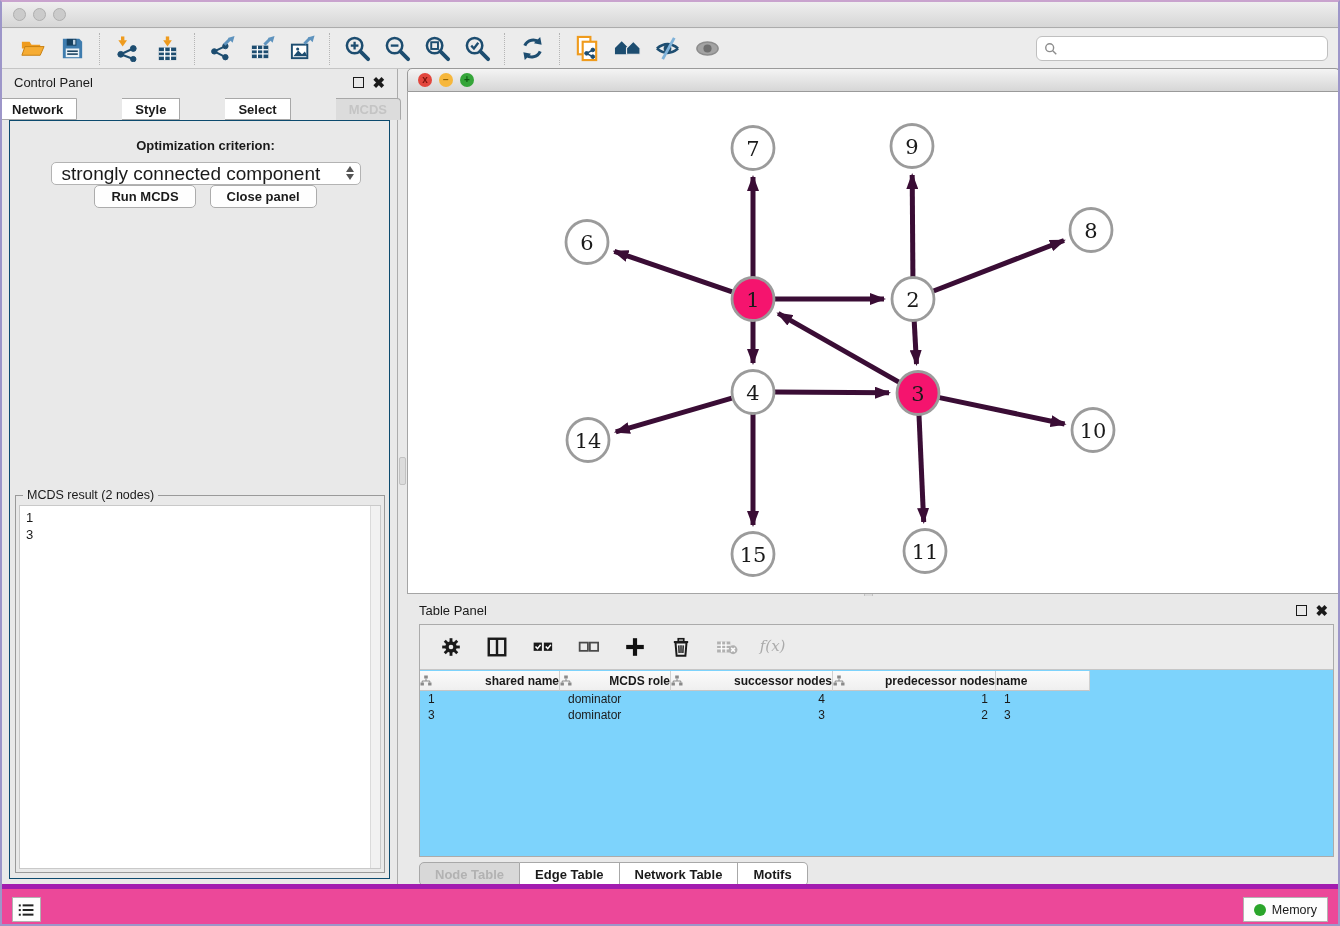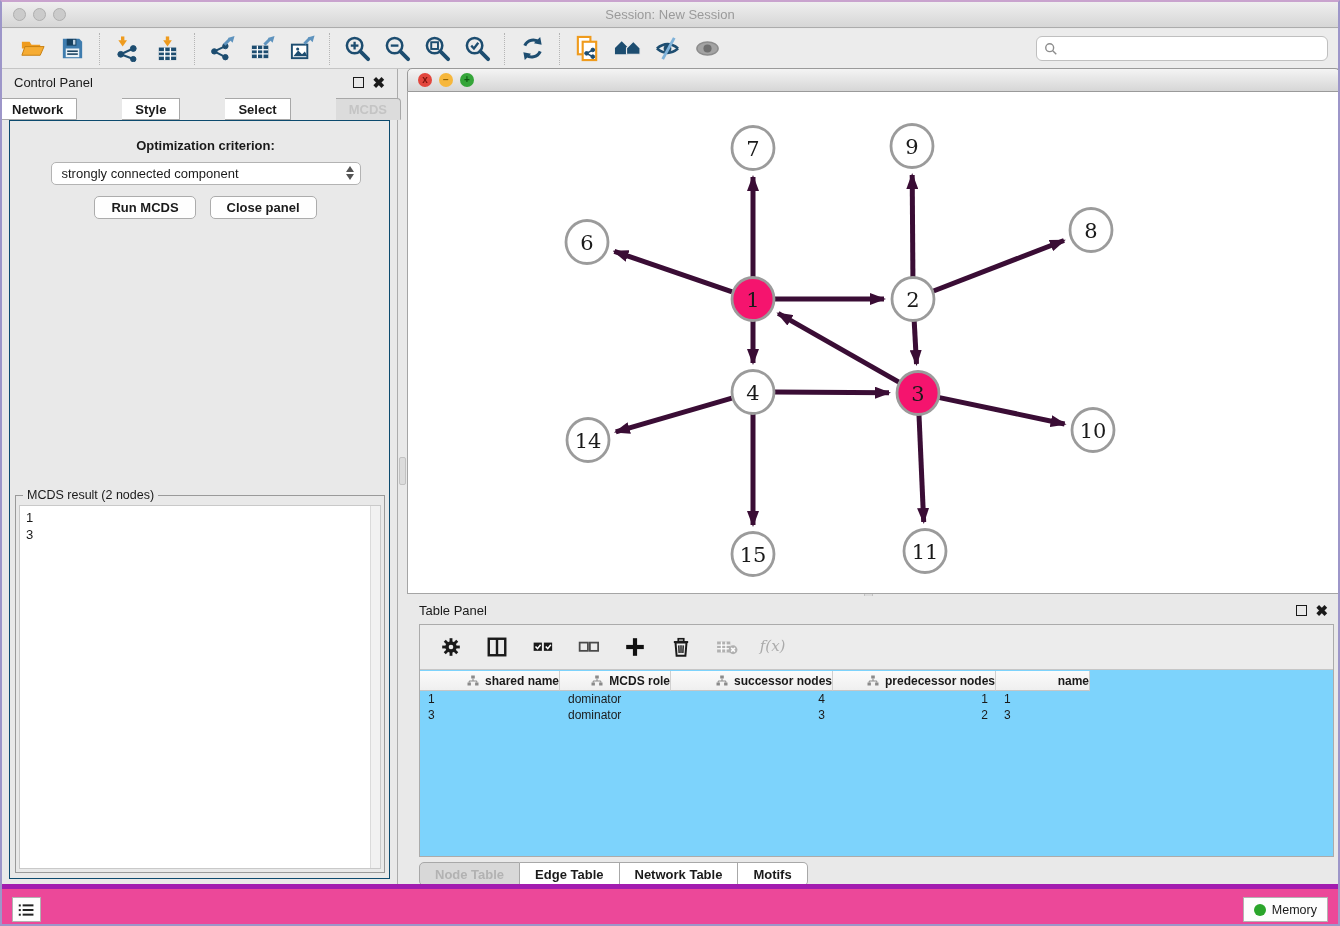--- a/index.html
+++ b/index.html
@@ -37,26 +37,26 @@
   .cp-tabs{position:absolute;left:0;right:0;top:29px;height:23px;display:flex;justify-content:center;z-index:2;gap:45px;}
   .tab{height:22px;padding:3px 13px;background:#fff;border:1px solid #A8A8A8;border-left-width:0;
     font-weight:bold;font-size:13px;}
   .tab:first-child{border-left-width:1px;border-top-left-radius:4px;}
   .tab:last-child{border-top-right-radius:4px;}
   .tab.selected{background:#DCDCDC;color:#C4C4C4;border-bottom-color:#DCDCDC;}
   .cp-content{position:absolute;left:7px;right:7px;top:51px;height:759px;border:1px solid #0c4a6e;background:#E9E9E9;padding-left:12px;}
   .opt-label{margin-top:17px;text-align:center;font-weight:bold;}
   .dropdown{position:relative;margin:9px auto 0;width:310px;height:23px;background:#fff;border:1px solid #B3B3B3;
     border-radius:5px;display:flex;align-items:center;padding:0 22px 0 10px;}
-  .dropdown .dd-text{font-size:13px;}
+  .dropdown .dd-text{font-size:19px;}
   .stepper{position:absolute;right:6px;top:3px;display:flex;flex-direction:column;gap:2px;}
   .stepper i{display:block;width:0;height:0;border-left:4.5px solid transparent;border-right:4.5px solid transparent;}
   .stepper .up{border-bottom:6px solid #555;}
   .stepper .down{border-top:6px solid #555;}
-  .btn-row{margin-top:11px;display:flex;justify-content:center;gap:14px;}
+  .btn-row{margin-top:0;display:flex;justify-content:center;gap:14px;}
   .push-btn{height:23px;padding:0 16px;background:#FEFEFE;border:1px solid #ACACAC;border-radius:5px;
     font-weight:bold;font-size:13px;display:flex;align-items:center;}
   .result-box{position:absolute;left:5px;right:4px;top:374px;height:378px;border:1px solid #9A9A9A;}
   .result-legend{position:absolute;left:7px;top:-8px;background:#E9E9E9;padding:0 4px;font-size:12.5px;}
   .result-inner{position:absolute;left:3px;right:3px;top:9px;bottom:3px;background:#fff;border:1px solid #C9C9C9;}
   .result-scroll{position:absolute;right:0;top:0;bottom:0;width:10px;background:#F1F1F1;border-left:1px solid #DADADA;}
   .result-items{padding:3px 0 0 6px;font-size:13px;line-height:17px;}
   
   .v-splitter-handle{position:absolute;left:397px;top:455px;width:7px;height:28px;background:#DCDCDC;border:1px solid #C2C2C2;border-radius:2px;}
   .h-splitter-handle{position:absolute;left:862px;top:588px;width:9px;height:7px;background:#DCDCDC;border:1px solid #C2C2C2;}
@@ -73,21 +73,21 @@
   
   .table-panel{position:absolute;left:405px;top:594px;width:933px;height:292px;background:#E9E9E9;}
   .tp-box{position:absolute;left:12px;width:915px;top:28px;height:233px;border:1px solid #ABABAB;background:#7dd3fc;}
   .tp-toolbar{position:absolute;left:0;right:0;top:0;height:45px;background:#ECECEC;border-bottom:1px solid #C6C6C6;
     display:flex;align-items:center;padding:0 8px;}
   .tp-toolbar .icon-btn{margin:0 8px;}
   .tp-toolbar .icon-btn svg{width:22px;height:22px;}
   .tp-toolbar .icon-btn.fx svg{width:34px;height:22px;}
   .tbl-header{position:absolute;left:0;top:46px;height:20px;display:flex;}
   .th-cell{height:20px;background:linear-gradient(#FBFBFB,#EFEFEF);border-right:1px solid #D0D0D0;border-bottom:1px solid #C6C6C6;
-    display:flex;align-items:center;justify-content:flex-end;gap:6px;font-weight:bold;font-size:12px;}
+    display:flex;align-items:center;justify-content:space-between;gap:6px;font-weight:bold;font-size:12px;}
   .th-cell svg{width:12px;height:12px;}
   .tbl-rows{position:absolute;left:0;right:0;top:66px;}
   .tbl-row{display:flex;height:16px;}
   .td-cell{font-size:12px;padding:0 8px;line-height:16px;white-space:nowrap;overflow:hidden;}
   .bottom-tabs{position:absolute;left:12px;width:915px;top:266px;height:26px;display:flex;}
   .btab{height:24px;padding:3px 15px;background:#fff;border:1px solid #A8A8A8;border-left-width:0;
     font-weight:bold;font-size:13px;display:flex;align-items:center;}
   .btab:first-child{border-left-width:1px;border-radius:5px 0 0 5px;}
   .btab:last-child{border-radius:0 5px 5px 0;}
   .btab.selected{background:#D8D8D8;color:#B2B2B2;}
@@ -102,21 +102,20 @@
 </style>
 </head>
 <body>
 
 <div class="app">
 
   <div class="titlebar">
     <span class="mac-dot" style="left:11px"></span>
     <span class="mac-dot" style="left:31px"></span>
     <span class="mac-dot" style="left:51px"></span>
-    <div class="win-title">Session: New Session</div>
   </div>
 
   <div class="toolbar">
     <span id="main-toolbar-icons" style="display:flex;align-items:center;">
         <span class="icon-btn">
           <svg viewBox="0 0 28 28">
             <path d="M3 7h8l2 3h9v4H3z" fill="#EF9B1D"></path>
             <path d="M3 21l3.2-9H26l-4 9z" fill="#F6AC33" stroke="#C77F10"></path>
           </svg>
         </span>

